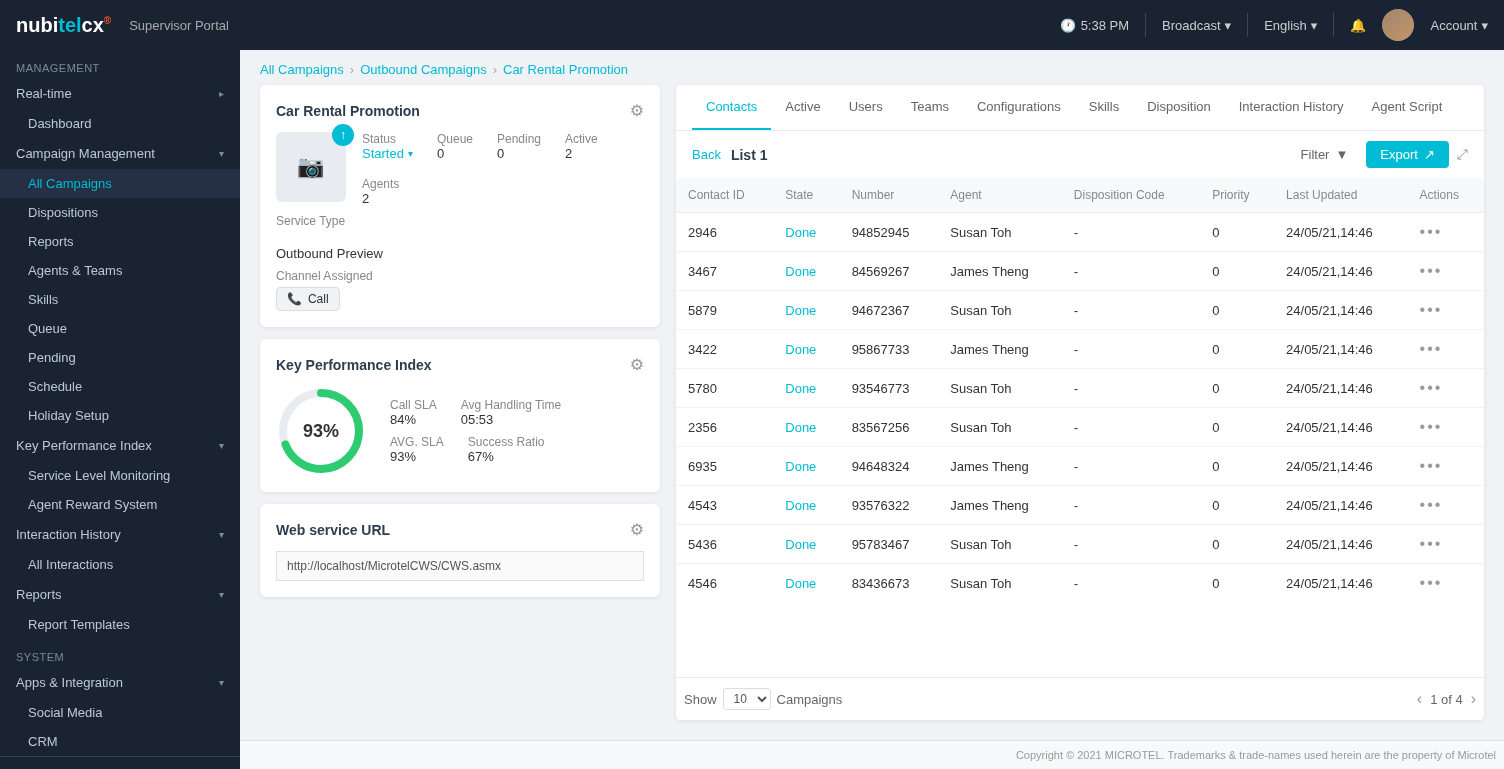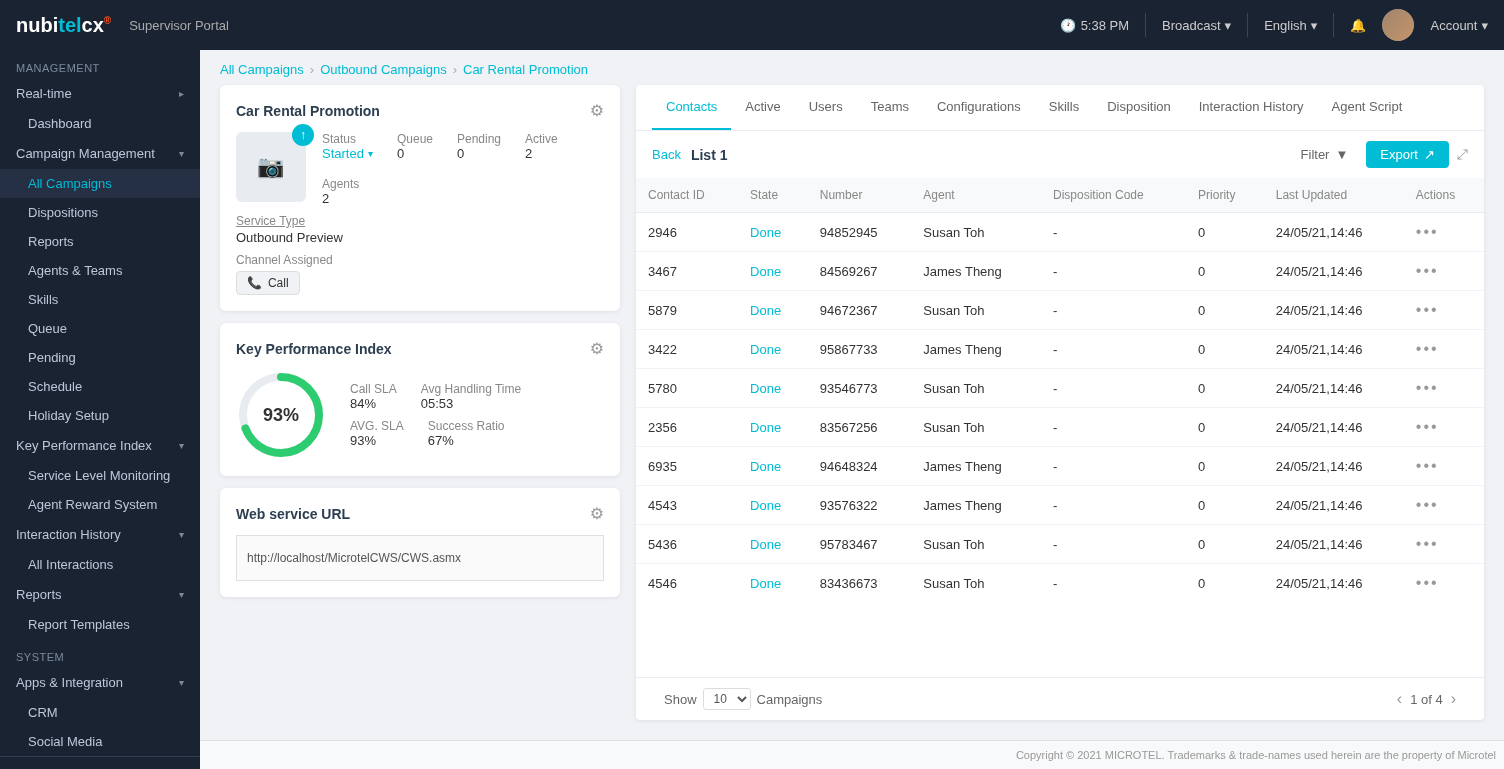--- a/index.html
+++ b/index.html
@@ -28,21 +28,21 @@
     .avatar { width: 32px; height: 32px; border-radius: 50%; background: #888; overflow: hidden; display: flex; align-items: center; justify-content: center; }
     .avatar-img { width: 100%; height: 100%; object-fit: cover; background: linear-gradient(135deg, #a0856c, #c4956a); border-radius: 50%; }
     .divider-v { width: 1px; height: 24px; background: #444; }
     .bell-icon { color: #ccc; font-size: 16px; cursor: pointer; }
 
     
     .layout { display: flex; flex: 1; overflow: hidden; }
 
     
     .sidebar {
-      width: 200px;
+      width: 240px;
       background: #1a2332;
       flex-shrink: 0;
       overflow-y: auto;
       display: flex;
       flex-direction: column;
     }
     .sidebar-section-label {
       color: #7a8a9a;
       font-size: 11px;
       text-transform: uppercase;
@@ -179,21 +179,21 @@
       gap: 16px 24px;
       flex: 1;
     }
     .stat-item { }
     .stat-label { color: #888; font-size: 12px; }
     .stat-value { font-size: 13px; font-weight: 500; color: #333; }
     .stat-value.status-started { color: #00bcd4; display: flex; align-items: center; gap: 4px; }
     .status-arrow { font-size: 10px; }
 
     .service-type-row { margin-top: 8px; }
-    .service-type-label { color: #888; font-size: 12px; margin-bottom: 2px; text-decoration: underline; }
+    .service-type-label { color: #888; font-size: 12px; margin-bottom: 18px; }
     .service-type-value { font-size: 13px; color: #333; }
 
     .channel-row { margin-top: 8px; }
     .channel-label { color: #888; font-size: 12px; margin-bottom: 4px; }
     .channel-badge {
       display: inline-flex;
       align-items: center;
       gap: 6px;
       background: #f0f2f5;
       border: 1px solid #ddd;
@@ -225,21 +225,21 @@
     .kpi-stats { display: flex; flex-direction: column; gap: 8px; flex: 1; }
     .kpi-row { display: flex; gap: 24px; }
     .kpi-stat-label { color: #888; font-size: 12px; }
     .kpi-stat-value { font-size: 13px; font-weight: 500; color: #333; }
 
     
     .url-input {
       width: 100%;
       border: 1px solid #e0e0e0;
       border-radius: 0;
-      padding: 15px 10px;
+      padding: 7px 10px;
       font-size: 12px;
       color: #555;
       background: #fafafa;
     }
 
     
     .right-panel {
       flex: 1;
       background: #fff;
       border-radius: 4px;
@@ -319,21 +319,21 @@
     .data-table tr:last-child td { border-bottom: none; }
     .state-done { color: #00bcd4; font-weight: 500; }
     .actions-btn { color: #999; cursor: pointer; font-size: 16px; letter-spacing: 2px; }
     .expand-icon { color: #999; cursor: pointer; font-size: 14px; }
 
     
     .table-footer {
       display: flex;
       align-items: center;
       justify-content: space-between;
-      padding: 10px 28px;
+      padding: 10px 8px;
       border-top: 1px solid #e8ecf0;
       background: #fff;
       border-radius: 0 0 6px 6px;
     }
     .show-row { display: flex; align-items: center; gap: 6px; font-size: 13px; color: #666; }
     .show-select {
       border: 1px solid #ddd;
       border-radius: 3px;
       padding: 2px 6px;
       font-size: 12px;
@@ -472,24 +472,24 @@
       <span>Report Templates</span>
     </div>
 
     <div class="sidebar-section-label">System</div>
 
     <div class="sidebar-item has-children">
       <span>Apps &amp; Integration</span>
       <span class="arrow">▾</span>
     </div>
     <div class="sidebar-subitem">
+      <span>Social Media</span>
+    </div>
+    <div class="sidebar-subitem">
       <span>CRM</span>
-    </div>
-    <div class="sidebar-subitem">
-      <span>Social Media</span>
     </div>
 
     <div class="sidebar-footer">
       <span class="sidebar-footer-icon">⚙</span>
       <span class="sidebar-footer-icon">?</span>
     </div>
   </aside>
 
   <div class="main-content">
 

